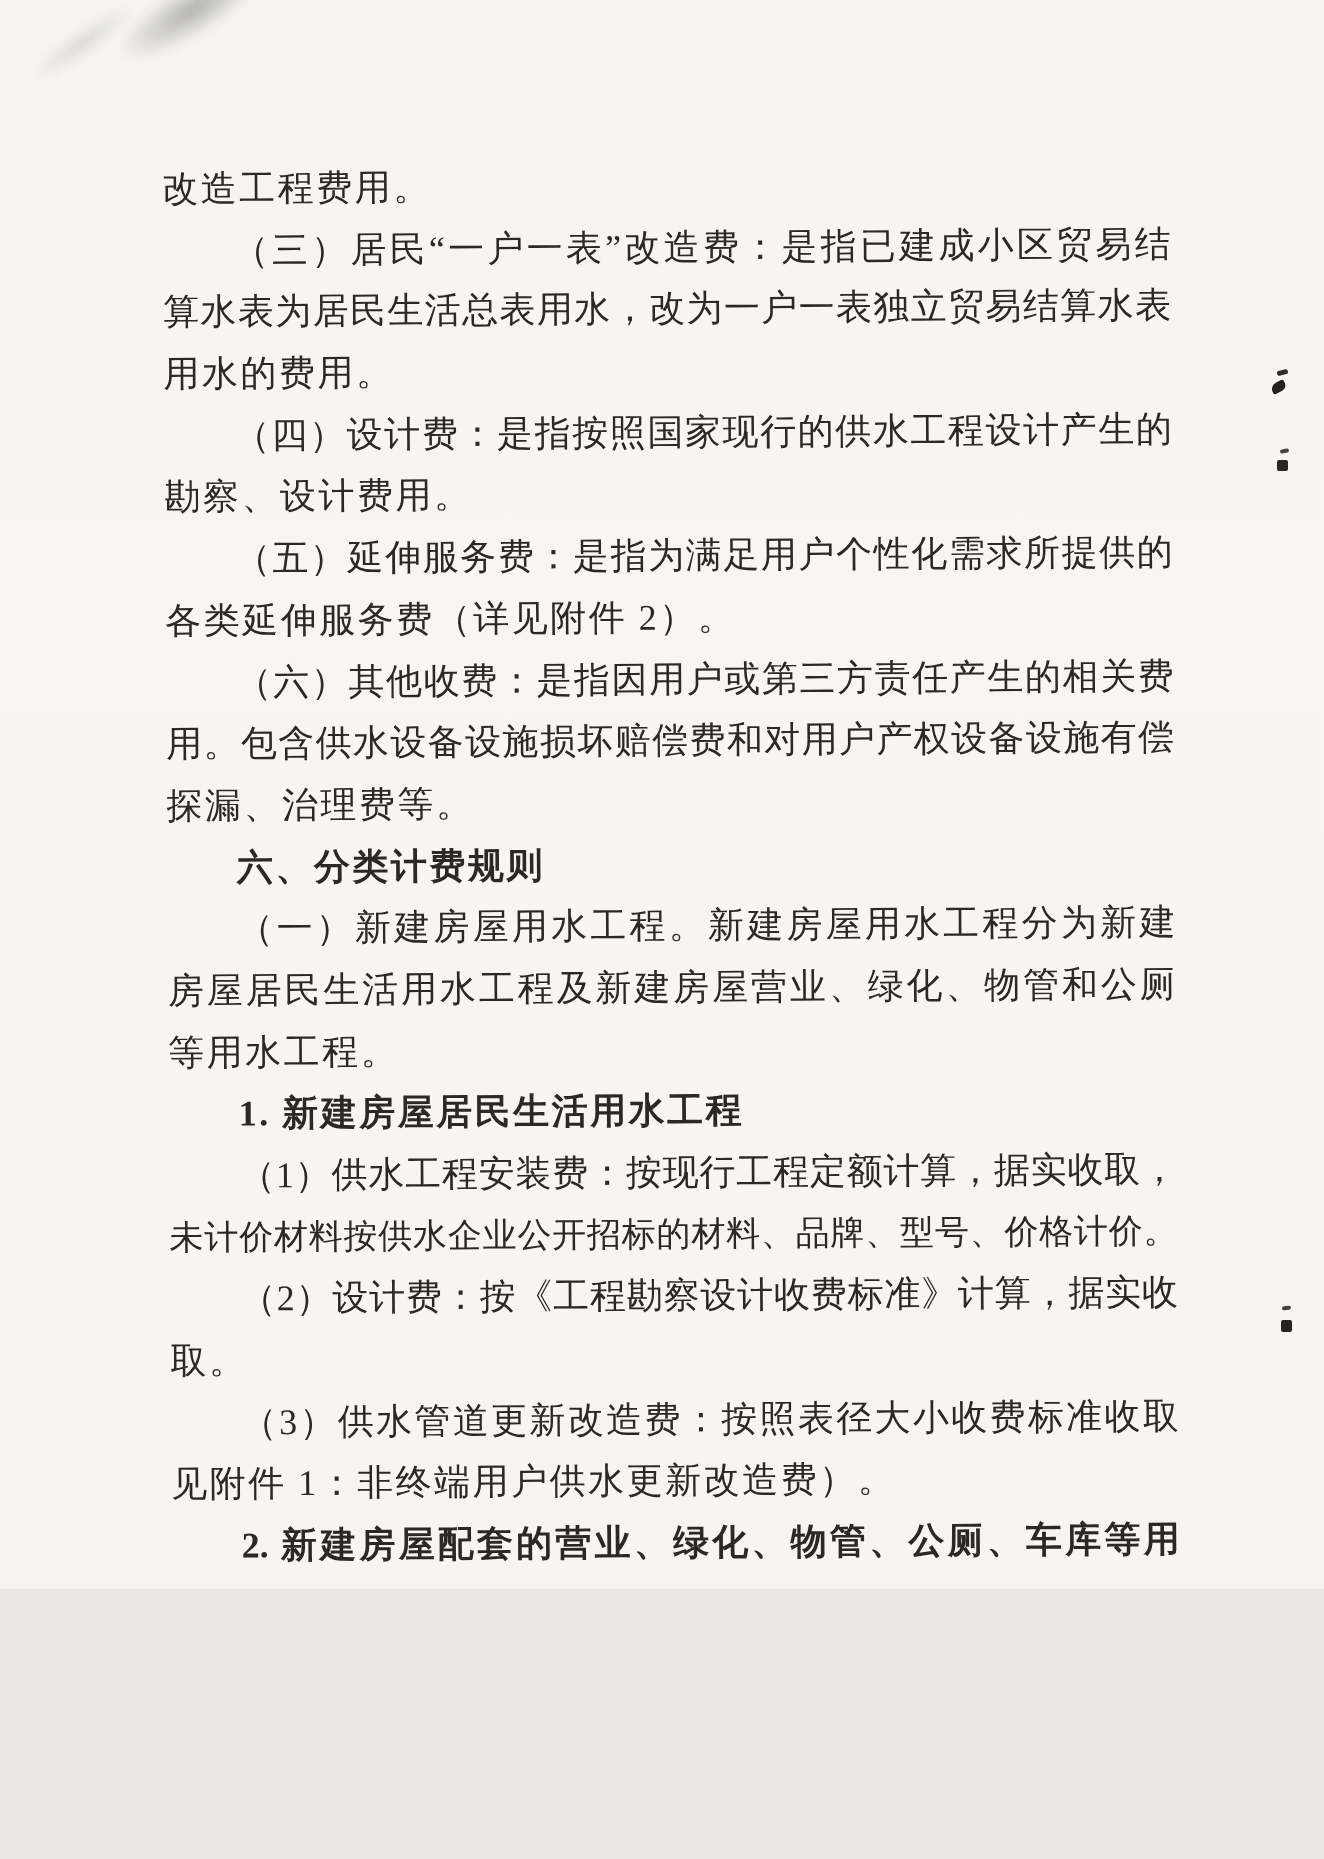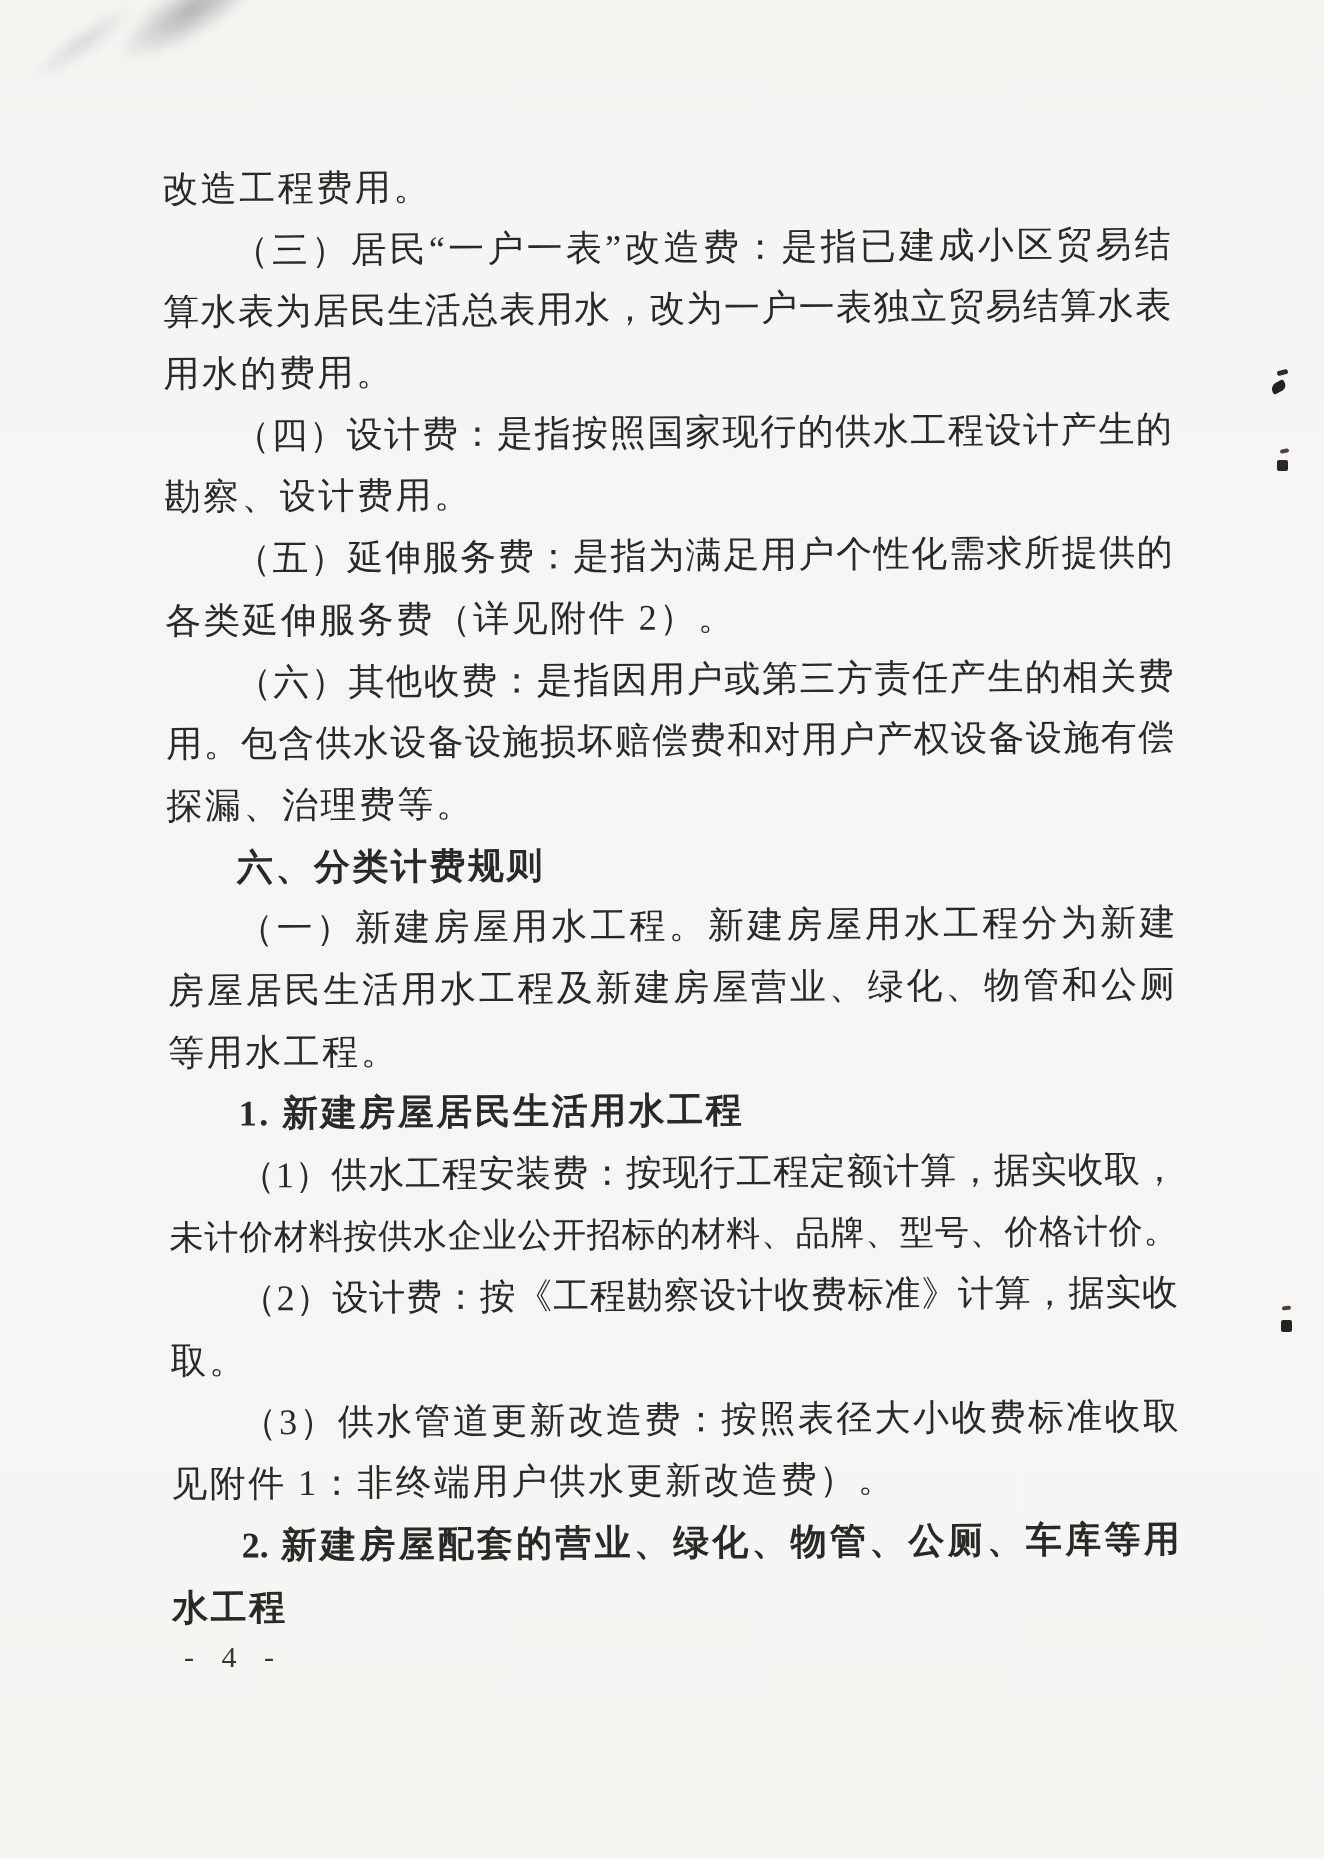--- a/index.html
+++ b/index.html
@@ -1,18 +1,18 @@
 <!DOCTYPE html>
 <html><head>
 <meta charset="utf-8">
 <style>
   html,body{margin:0;padding:0;background:#e8e7e4;}
   .page{
     position:relative;
-    width:1324px;height:1859px;
+    width:1324px;height:1589px;
     margin:0 auto;
     background:var(--bg,#f6f5f2);
     background-image:linear-gradient(180deg,#f5f4f1 0%,#f7f6f4 35%,#f6f5f2 100%);
     overflow:hidden;
     color:var(--ink,#2b2926);
     font-family:"Liberation Serif","DejaVu Serif",serif;
   }
   .doc{
     position:absolute;left:162px;top:159px;width:1008px;
     transform:rotate(-0.4deg);transform-origin:left top;

